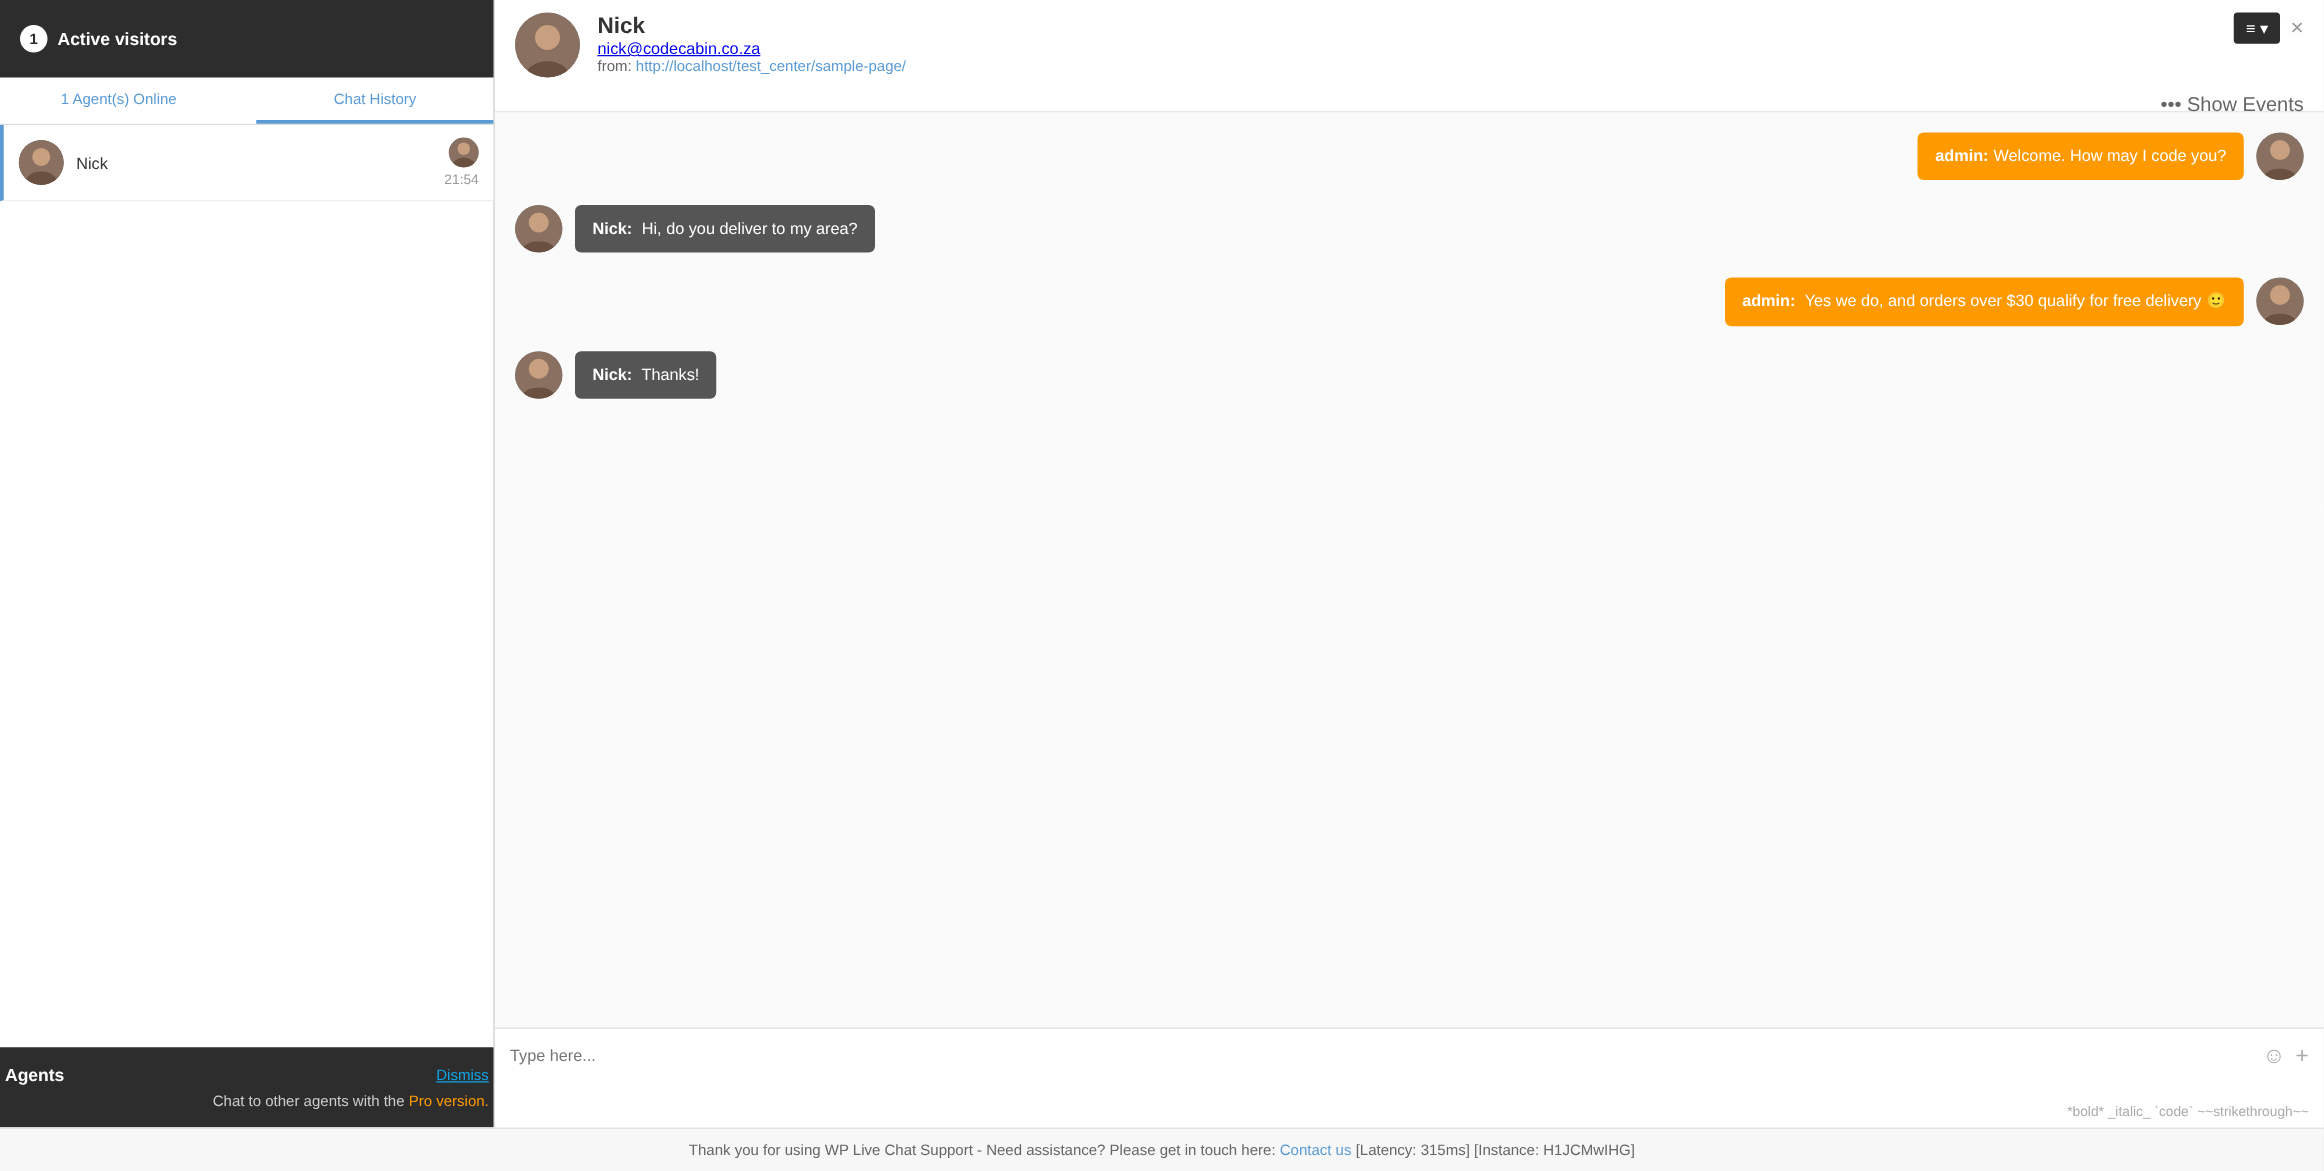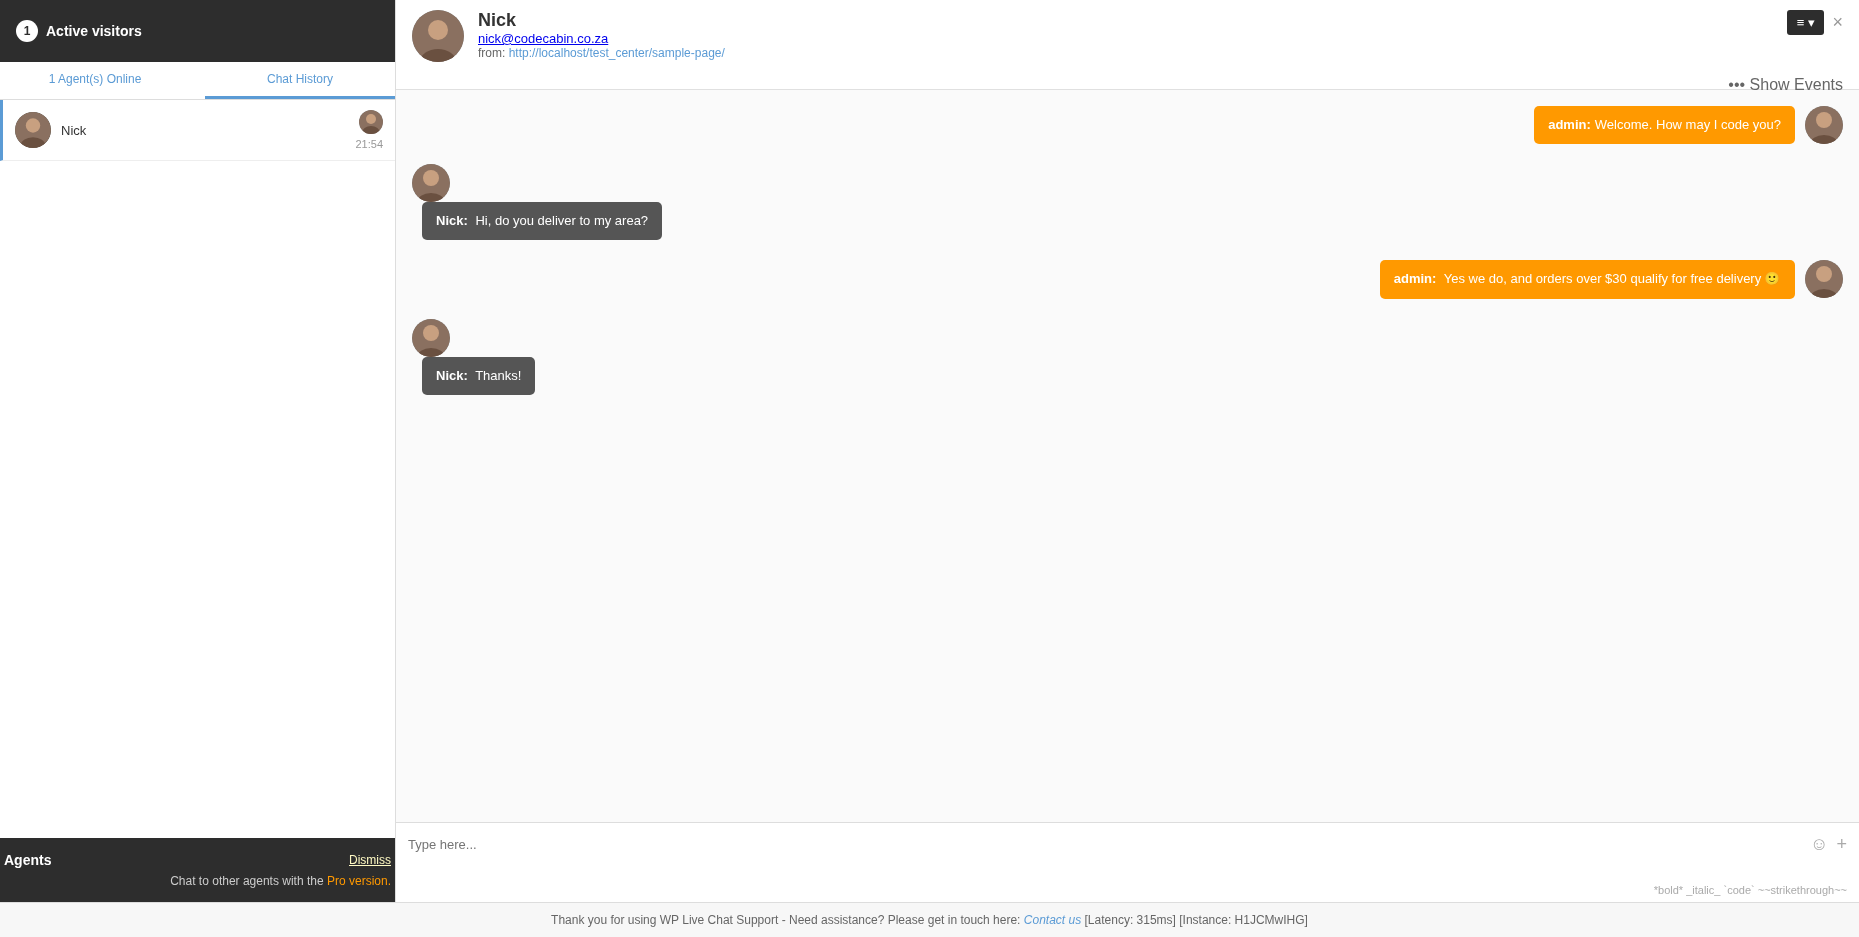--- a/index.html
+++ b/index.html
@@ -134,21 +134,21 @@
       margin-bottom: 6px;
     }
 
     .agents-section .agents-title {
       color: #fff;
       font-size: 14px;
       font-weight: bold;
     }
 
     .agents-section .dismiss-link {
-      color: #fef9c3;
+      color: #0ea5e9;
       text-decoration: underline;
       cursor: pointer;
       font-size: 12px;
     }
 
     .agents-section .pro-text {
       color: #ccc;
       font-size: 12px;
     }
 
@@ -250,21 +250,20 @@
       background: #fafafa;
     }
 
     .message-row {
       display: flex;
       align-items: flex-start;
       margin-bottom: 20px;
     }
 
     .message-row.incoming {
-      flex-direction: column;
       text-align: center;
     }
 
     .message-row.outgoing {
       flex-direction: row-reverse;
     }
 
     .msg-avatar {
       width: 38px; height: 38px; border-radius: 50%; overflow: hidden; background: #888; flex-shrink: 0;
     }
@@ -343,21 +342,20 @@
       border-top: 1px solid #ddd;
       padding: 10px 0;
       text-align: center;
       font-size: 12px;
       color: #666;
     }
 
     .footer-bar a {
       color: #5b9bd5;
       text-decoration: none;
-      font-style: italic;
     }
 
     
     .person-avatar {
       width: 100%; height: 100%;
       background: linear-gradient(135deg, #7a6a5a 0%, #5a4a3a 100%);
       border-radius: 50%;
       display: flex; align-items: center; justify-content: center;
       color: #fff;
       font-size: 16px;

